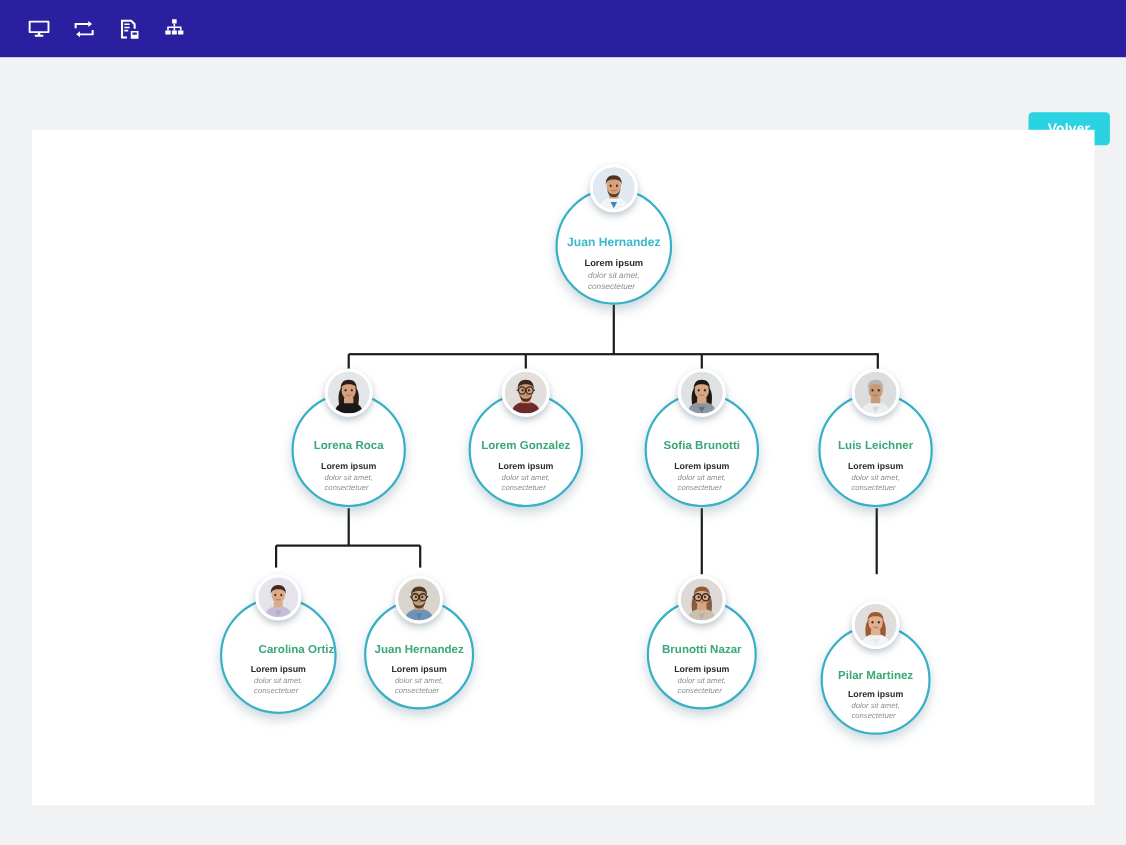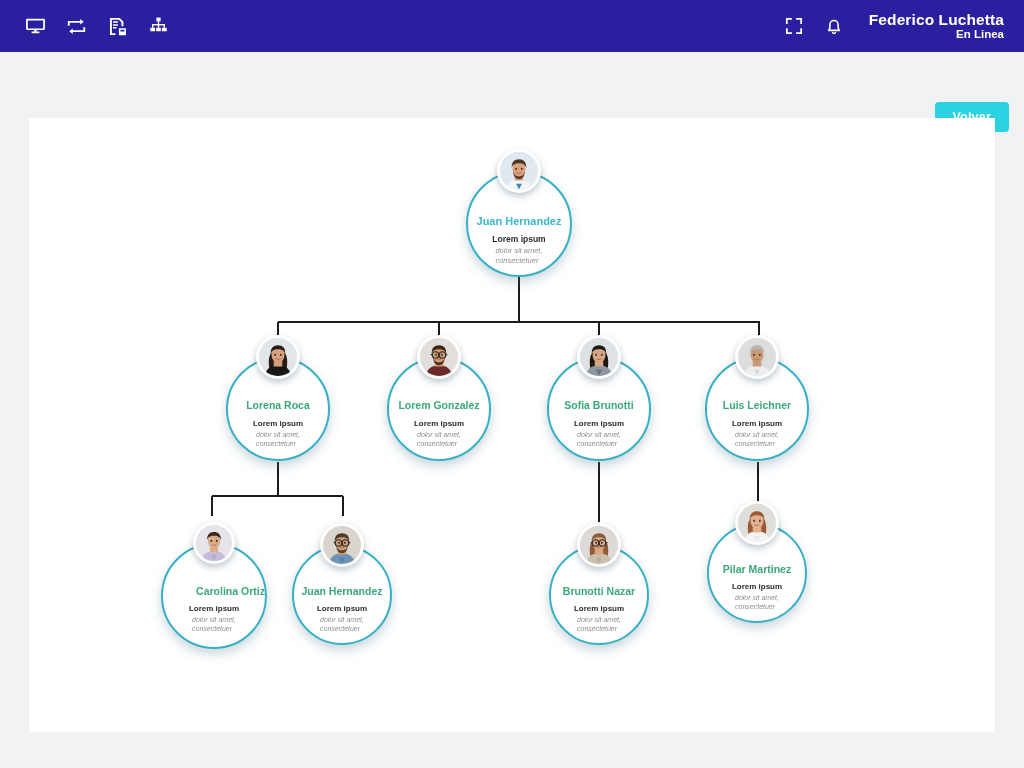--- a/index.html
+++ b/index.html
@@ -48,21 +48,21 @@
     padding: 8px 18px; cursor: pointer;
     letter-spacing: .2px;
   }
 
   
   .panel {
     position: absolute; left: 29px; top: 118px;
     width: 966px; height: 614px;
     background: #ffffff;
   }
-  .chart-area { position: absolute; inset: 0; }
+  .chart-area { position: absolute; inset: 0; margin-left: 39px; }
 
   
   .line { position: absolute; background: #1b1b1b; }
   .line-v { width: 2px; }
   .line-h { height: 2px; }
 
   
   .node { position: absolute; }
   .node-circle {
     position: absolute; left: 0; top: 0;
@@ -163,44 +163,20 @@
         <path d="M9.6 1.8h4.8v4.4H9.6V1.8z"></path>
         <path d="M11.2 6.2h1.6v3.3h-1.6V6.2z"></path>
         <path d="M4.6 9.2h14.8v1.6H4.6V9.2z"></path>
         <path d="M4.6 10.3h1.6v3.2H4.6v-3.2zm6.6 0h1.6v3.2h-1.6v-3.2zm6.6 0h1.6v3.2h-1.6v-3.2z"></path>
         <path d="M2.6 13.3h5.6v4.2H2.6v-4.2zm6.8 0h5.2v4.2H9.4v-4.2zm6.4 0h5.6v4.2h-5.6v-4.2z"></path>
       </svg>
     </span>
 
   </div>
 
-  <div class="topbar-right">
-
-    <span class="tb-icon">
-      <svg viewBox="0 0 24 24" width="20" height="20" fill="none" stroke="currentColor" stroke-width="2.1" stroke-linecap="square">
-        <path d="M3.4 8.4V3.4h5"></path>
-        <path d="M15.6 3.4h5v5"></path>
-        <path d="M20.6 15.6v5h-5"></path>
-        <path d="M8.4 20.6h-5v-5"></path>
-      </svg>
-    </span>
-
-    <span class="tb-icon">
-      <svg viewBox="0 0 24 24" width="20" height="20" fill="none" stroke="currentColor" stroke-width="1.9" stroke-linejoin="round">
-        <path d="M5.6 17.2c1.1-1.2 1.4-2.1 1.4-3.6v-3.1c0-2.8 2.2-5.1 5-5.1s5 2.3 5 5.1v3.1c0 1.5.3 2.4 1.4 3.6H5.6z"></path>
-        <path d="M10.3 19.9c.4.6 1 .9 1.7.9s1.3-.3 1.7-.9" stroke-linecap="round"></path>
-      </svg>
-    </span>
-
-    <div class="user-block">
-      <div class="user-name">Federico Luchetta</div>
-      <div class="user-status">En Linea</div>
-    </div>
-
-  </div>
 </div>
 
 <div class="action-row">
   <button class="btn-volver">Volver</button>
 </div>
 
 <div class="panel">
   <div class="chart-area" id="chart">
       <div class="line line-v" style="left: 489px; top: 159px; height: 45px;"></div>
       <div class="line line-h" style="left: 249px; top: 203px; width: 482px;"></div>
@@ -414,21 +390,21 @@
     <path d="M21.4 26.6 q2.6 1.7 5.2 0" stroke="#a9715a" stroke-width="1.1" fill="none" stroke-linecap="round"></path>
     <g fill="none" stroke="#2d2d2d" stroke-width="1.5">
          <circle cx="19.6" cy="21.5" r="4.1"></circle>
               <circle cx="28.4" cy="21.5" r="4.1"></circle>
          <path d="M23.7 21.3h0.6M15.5 21h-2M32.5 21h2"></path>
             </g>
     <path d="M20.2 40 L24 47 L27.8 40 Z" fill="#b9ab98" opacity="0.85"></path>
   </svg>
         </div>
       </div>
-      <div class="node sz-leaf" style="left: 678px; top: 405px; width: 100px; height: 100px;">
+      <div class="node sz-leaf" style="left: 678px; top: 450px; width: 100px; height: 100px;">
         <div class="node-circle">
           <div class="node-name" style="color: rgb(58, 168, 120);">Pilar Martinez</div>
           <div class="node-title">Lorem ipsum</div>
           <div class="node-sub">dolor sit amet,<br>consectetuer</div>
         </div>
         <div class="avatar">
           <svg viewBox="0 0 48 48" preserveAspectRatio="xMidYMid slice">
     <rect width="48" height="48" fill="#e0dedb"></rect>
     <path d="M13 38 C11 26 13 15 24 15 C35 15 37 26 35 38 Z" fill="#9c5a34"></path>
     <path d="M8 48 C8 39 15 34.5 24 34.5 C33 34.5 40 39 40 48 Z" fill="#f3f4f5"></path>

